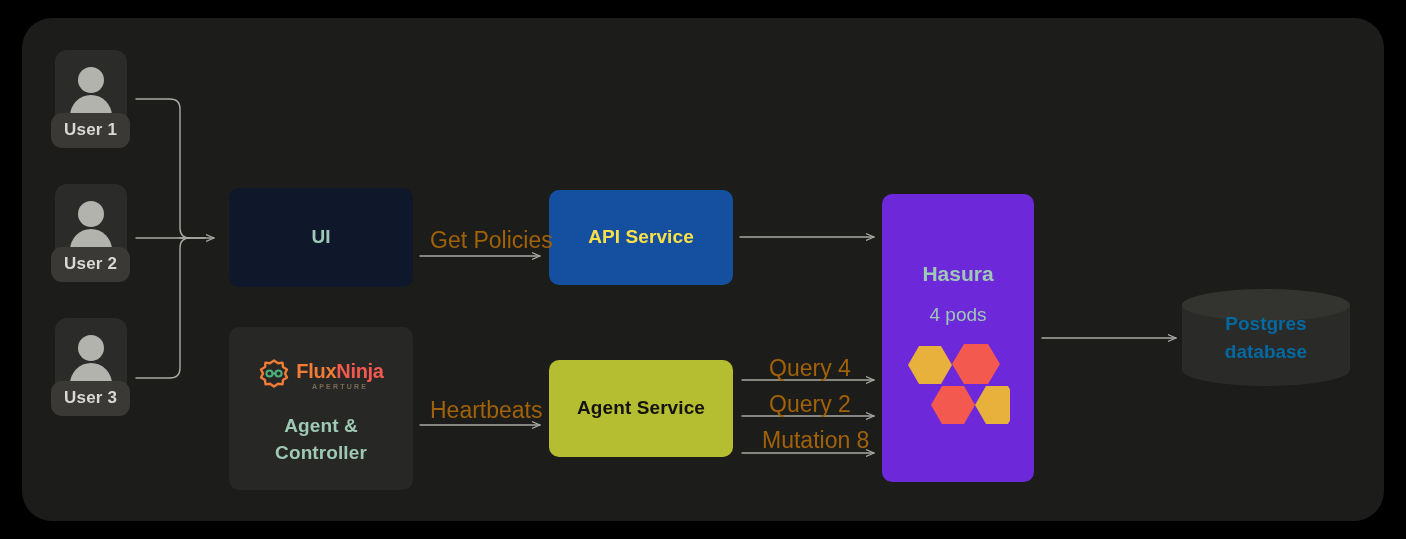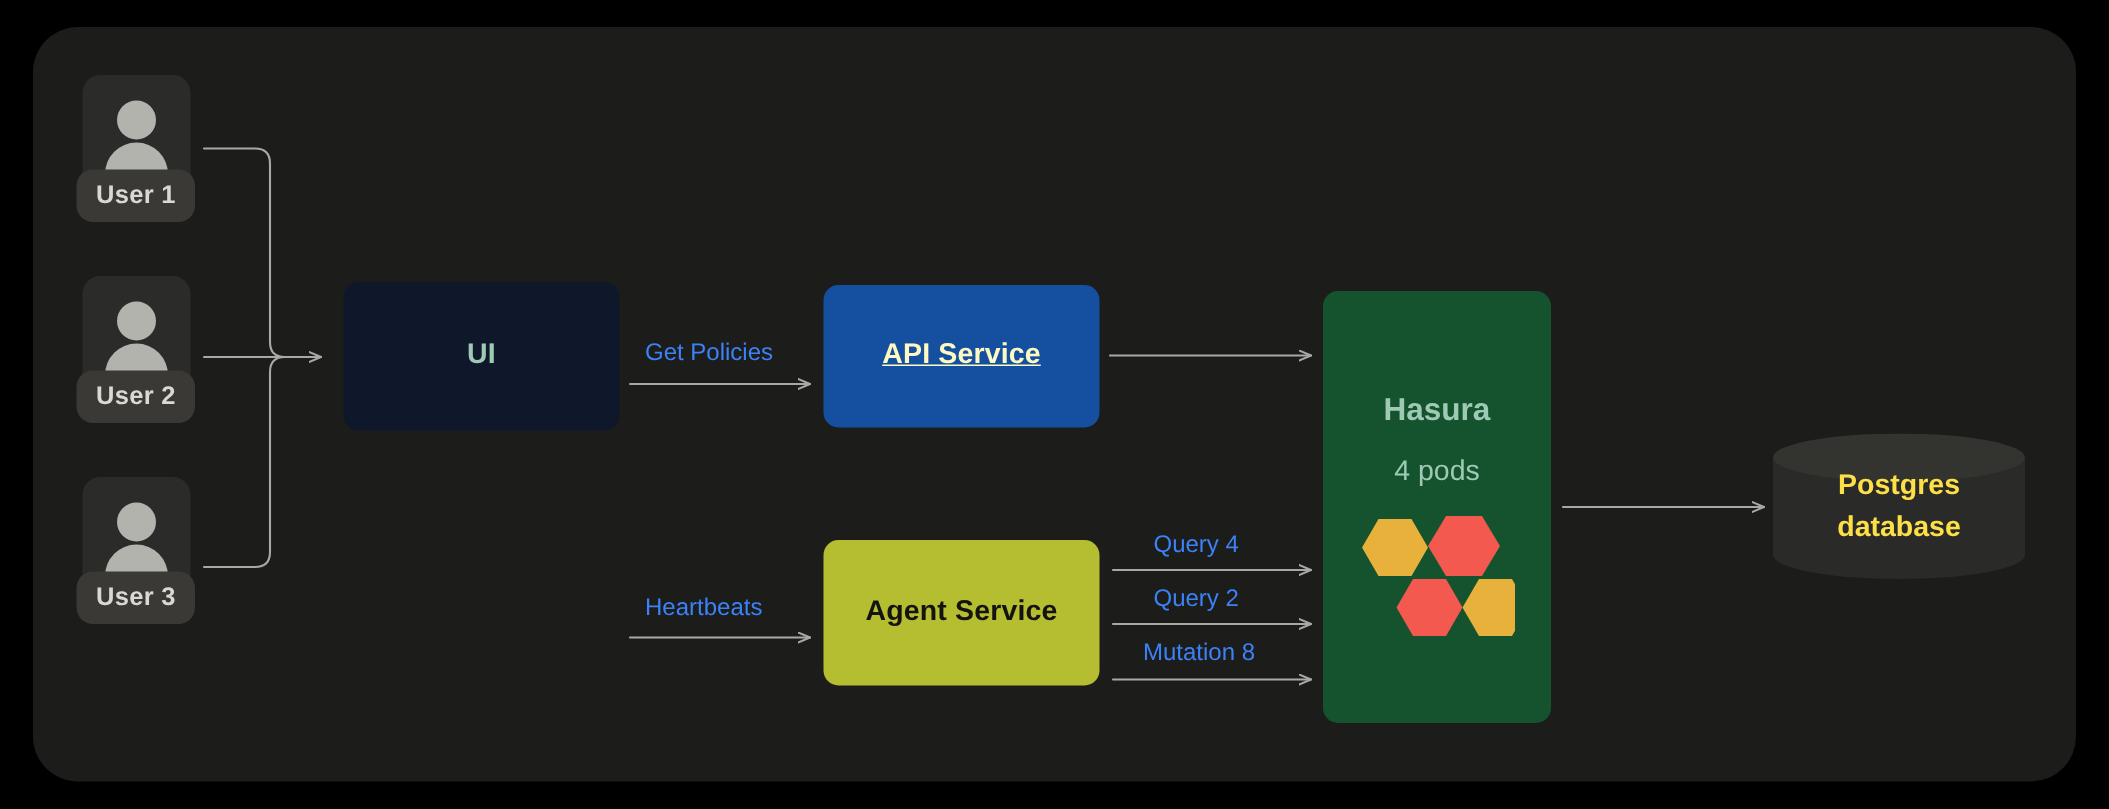--- a/index.html
+++ b/index.html
@@ -75,31 +75,31 @@
     flex-direction: column;
     justify-content: flex-start;
     padding-top: 32px;
   }
   #agent-ctrl-box .box-label { color: #9ec9b4; margin-top: 22px; }
 
   #api-box {
     left: 549px; top: 190px; width: 184px; height: 95px;
     background: #14509f;
   }
-  #api-box .box-label { color: #fef9c3; text-decoration: underline; }
+  #api-box .box-label { color: #fde047; }
 
   #agent-svc-box {
     left: 549px; top: 360px; width: 184px; height: 97px;
     background: #b5bd31;
   }
   #agent-svc-box .box-label { color: #14130f; }
 
   #hasura-box {
     left: 882px; top: 194px; width: 152px; height: 288px;
-    background: #14532d;
+    background: #6d28d9;
     flex-direction: column;
     justify-content: flex-start;
     padding-top: 68px;
   }
   #hasura-title { color: #9ec9b4; font-size: 21px; font-weight: 700; }
   #hasura-sub { color: #9ec9b4; font-size: 19px; font-weight: 400; margin-top: 18px; }
   #pods-hex { margin-top: 16px; }
 
   
   .flux-logo { display: flex; align-items: center; gap: 6px; }
@@ -115,29 +115,29 @@
   
   #db-cyl {
     position: absolute;
     left: 1182px; top: 289px; width: 168px; height: 97px;
   }
   #db-label {
     position: absolute;
     left: 1182px; top: 289px; width: 168px; height: 97px;
     display: flex; flex-direction: column;
     align-items: center; justify-content: center;
-    color: #fde047; font-size: 19px; font-weight: 700; line-height: 1.45;
+    color: #0369a1; font-size: 19px; font-weight: 700; line-height: 1.45;
     text-align: center;
   }
 
   
   .edge-label {
     position: absolute;
-    color: #3b82f6;
-    font-size: 16px;
+    color: #a16207;
+    font-size: 23px;
     font-weight: 400;
     white-space: nowrap;
   }
   #lbl-get-policies { left: 430px; top: 227px; }
   #lbl-heartbeats   { left: 430px; top: 397px; }
   #lbl-query1       { left: 769px; top: 355px; }
   #lbl-query2       { left: 769px; top: 391px; }
   #lbl-mutation1    { left: 762px; top: 427px; }
 </style>
 </head>
@@ -199,20 +199,42 @@
       <circle cx="23" cy="16" r="13" fill="#b3b3ae"></circle>
       <path d="M2,52 A21,21 0 0 1 44,52 Z" fill="#b3b3ae"></path>
     </svg>
   </div>
   <div class="user-badge" style="left:51px; top:381px;">User 3</div>
 
   <div class="box" id="ui-box">
     <span class="box-label">UI</span>
   </div>
 
+  <div class="box" id="agent-ctrl-box">
+    <div class="flux-logo">
+      <svg width="32" height="32" viewBox="0 0 32 32">
+        <path d="M16 1.5 L20 4.2 L24.5 3.6 L25 8 L29 10.5 L27 14.5 L29 18.5 L25 21 L24.5 25.4
+                 L20 24.8 L16 27.5 L12 24.8 L7.5 25.4 L7 21 L3 18.5 L5 14.5 L3 10.5 L7 8
+                 L7.5 3.6 L12 4.2 Z" fill="none" stroke="#f07c35" stroke-width="2.4" stroke-linejoin="round"></path>
+        <circle cx="11.5" cy="14.5" r="3.1" fill="none" stroke="#4cae7a" stroke-width="2"></circle>
+        <circle cx="20.5" cy="14.5" r="3.1" fill="none" stroke="#4cae7a" stroke-width="2"></circle>
+        <rect x="13.6" y="13.4" width="4.8" height="2.3" fill="#4cae7a"></rect>
+      </svg>
+      <div class="flux-word">
+        <div class="flux-word-top">
+          <span class="flux-flux">Flux</span><span class="flux-ninja">Ninja</span>
+        </div>
+        <div class="flux-word-sub">APERTURE</div>
+      </div>
+    </div>
+    <div class="box-label">
+      <div>Agent &amp;</div>
+      <div>Controller</div>
+    </div>
+  </div>
 
   <div class="box" id="api-box">
     <span class="box-label">API Service</span>
   </div>
 
   <div class="box" id="agent-svc-box">
     <span class="box-label">Agent Service</span>
   </div>
 
   <div class="box" id="hasura-box">

